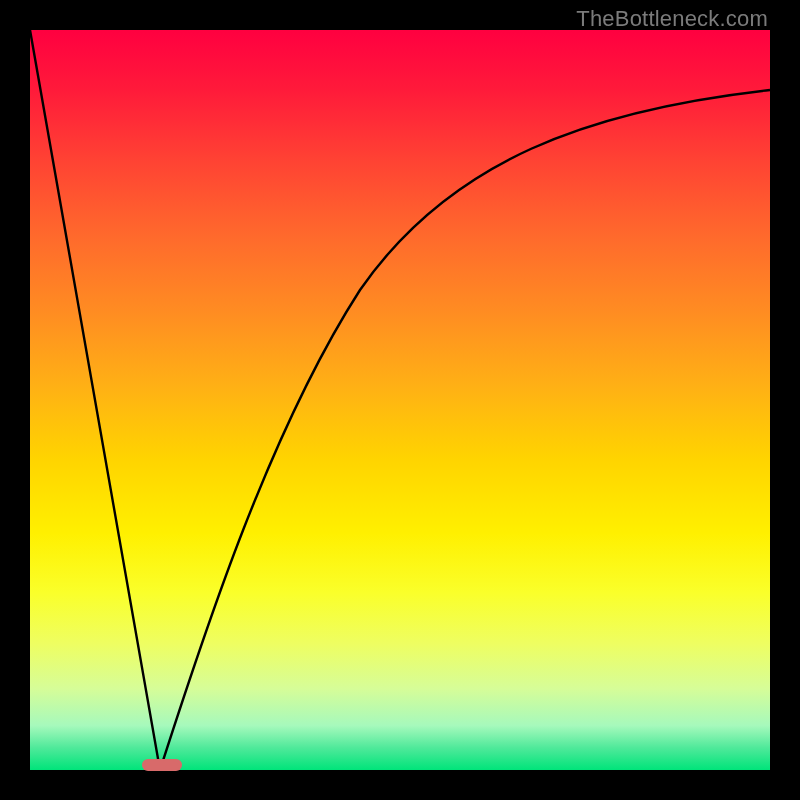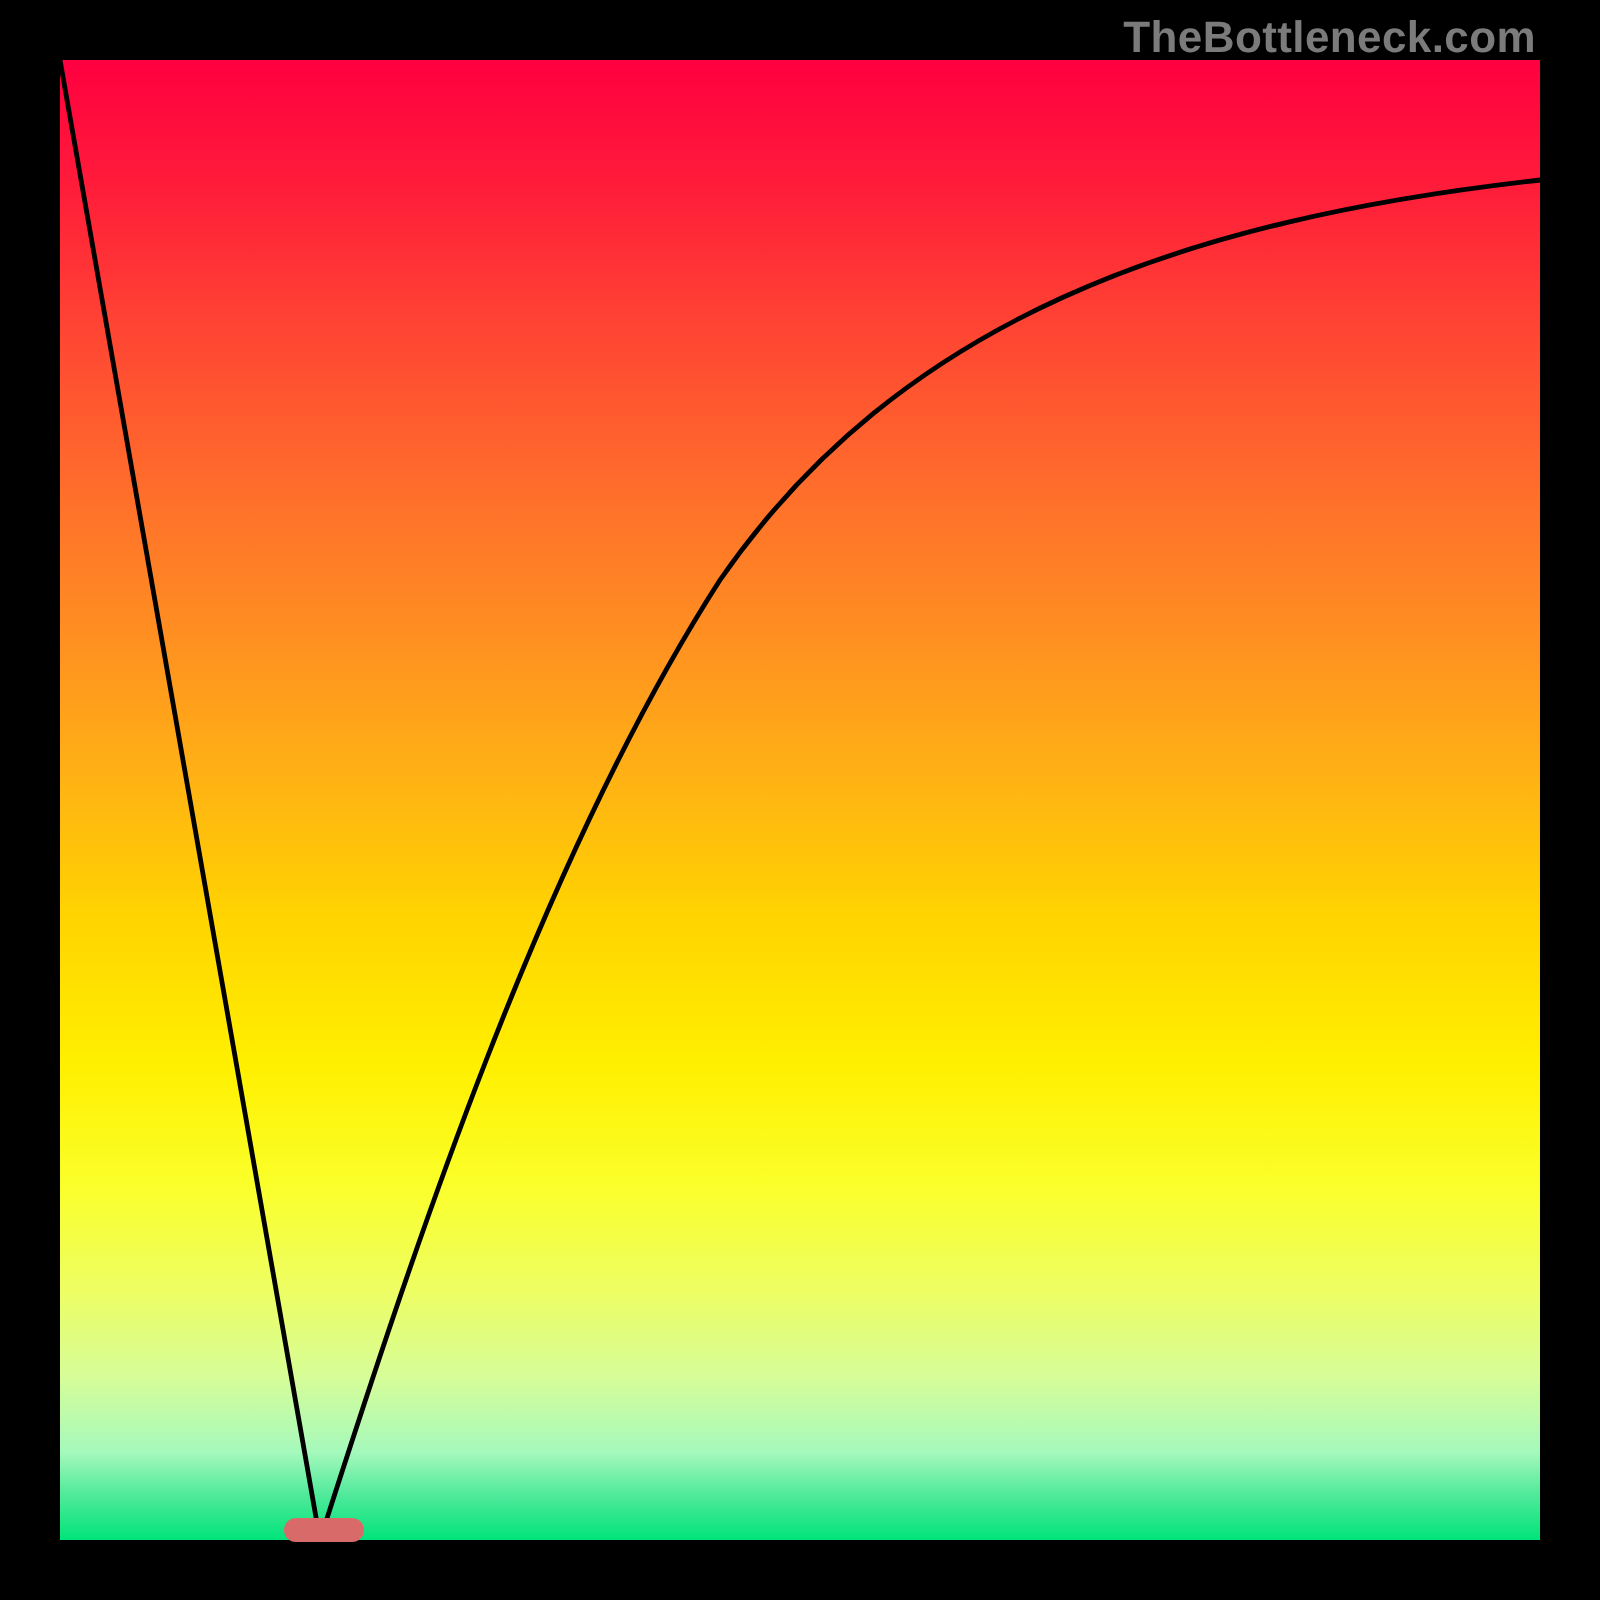--- a/index.html
+++ b/index.html
@@ -51,21 +51,21 @@
     height: 100%;
     overflow: visible;
   }
   .watermark {
     position: absolute;
     top: 6px;
     right: 32px;
     color: #7b7b7b;
     font-size: 22px;
     letter-spacing: 0.2px;
-    font-weight: 700;
+    font-weight: 400;
     user-select: none;
   }
 </style>
 </head>
 <body>
 
 <div class="frame">
 
   <div class="plot">
     <svg class="curve-svg" viewBox="0 0 740 740" preserveAspectRatio="none">

